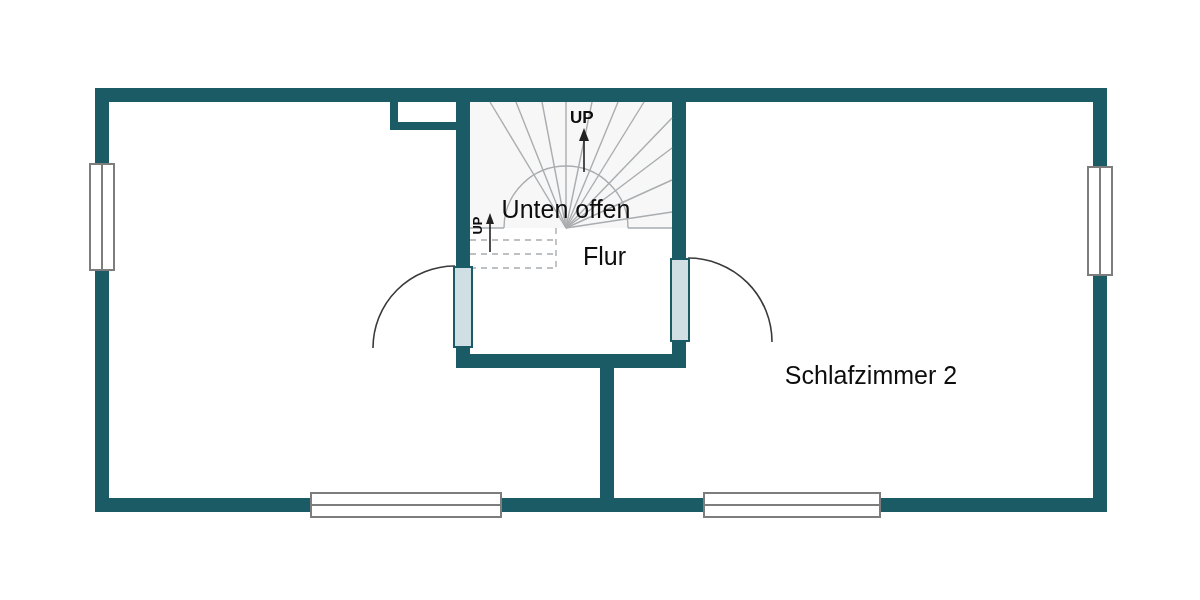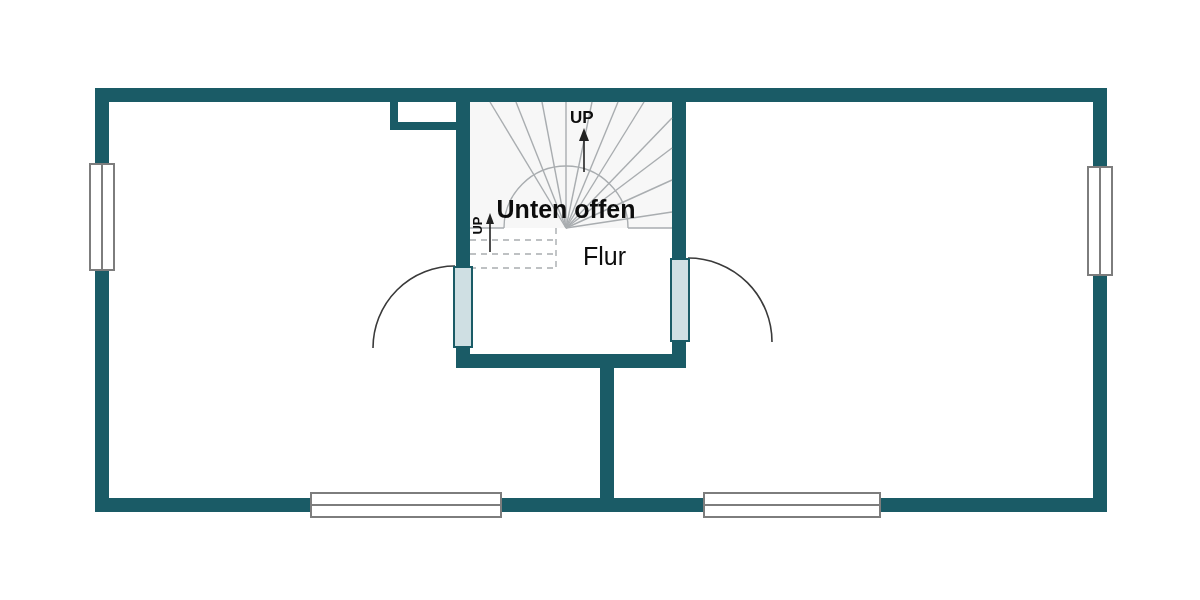--- a/index.html
+++ b/index.html
@@ -8,21 +8,21 @@
   .wall{position:absolute;background:var(--wall,#1a5b66);}
   .window{position:absolute;background:#ffffff;border:2px solid #7d7d7d;box-sizing:border-box;z-index:6;}
   .window .pane-v{position:absolute;top:0;bottom:0;left:50%;width:2px;margin-left:-1px;background:#7d7d7d;}
   .window .pane-h{position:absolute;left:0;right:0;top:50%;height:2px;margin-top:-1px;background:#7d7d7d;}
   .door{position:absolute;background:var(--door,#cfdfe3);border:2px solid var(--wall,#1a5b66);
         box-sizing:border-box;z-index:7;}
   .label{position:absolute;color:#0d0d0d;z-index:9;white-space:nowrap;}
   .room-label{font-size:25px;text-align:center;}
   .up-label{font-size:17px;font-weight:bold;}
   .up-label-side{font-size:13px;font-weight:bold;transform:rotate(-90deg);transform-origin:center;}
-  .center{text-align:center;font-weight:bold;}
+  .center{text-align:center;}
   #overlay-svg{position:absolute;left:0;top:0;z-index:5;pointer-events:none;}
   .stair-fill{fill:var(--stair_fill,#f7f7f7);stroke:none;}
   .stair-line{stroke:var(--stair_line,#a9adb0);stroke-width:1.4;fill:none;}
   .stair-dash{stroke:var(--stair_line,#a9adb0);stroke-width:1.4;fill:none;stroke-dasharray:6 5;}
   .arc-line{stroke:#3a3a3a;stroke-width:1.6;fill:none;}
   .arrow-line{stroke:#222222;stroke-width:1.6;fill:none;}
   .arrow-head{fill:#222222;stroke:none;}
 </style>
 </head>
 <body>
@@ -98,20 +98,21 @@
     <g>
       <path class="arrow-line" d="M490 252 L490 222"></path>
       <polygon class="arrow-head" points="490,213 486,224 494,224"></polygon>
     </g>
 
     <path class="arc-line" d="M373 348 A 82 82 0 0 1 455 266"></path>
     <path class="arc-line" d="M688 258 A 84 84 0 0 1 772 342"></path>
   </svg>
 
 
+  <div class="label room-label center" style="left:771px;top:361px;width:200px;">Schlafzimmer 2</div>
 
   <div class="label room-label center" style="left:446px;top:195px;width:240px;">Unten offen</div>
 
   <div class="label room-label" style="left:583px;top:242px;">Flur</div>
 
   <div class="label up-label" style="left:570px;top:108px;">UP</div>
 
   <div class="label up-label-side" style="left:468px;top:218px;">UP</div>
 
 </div>

